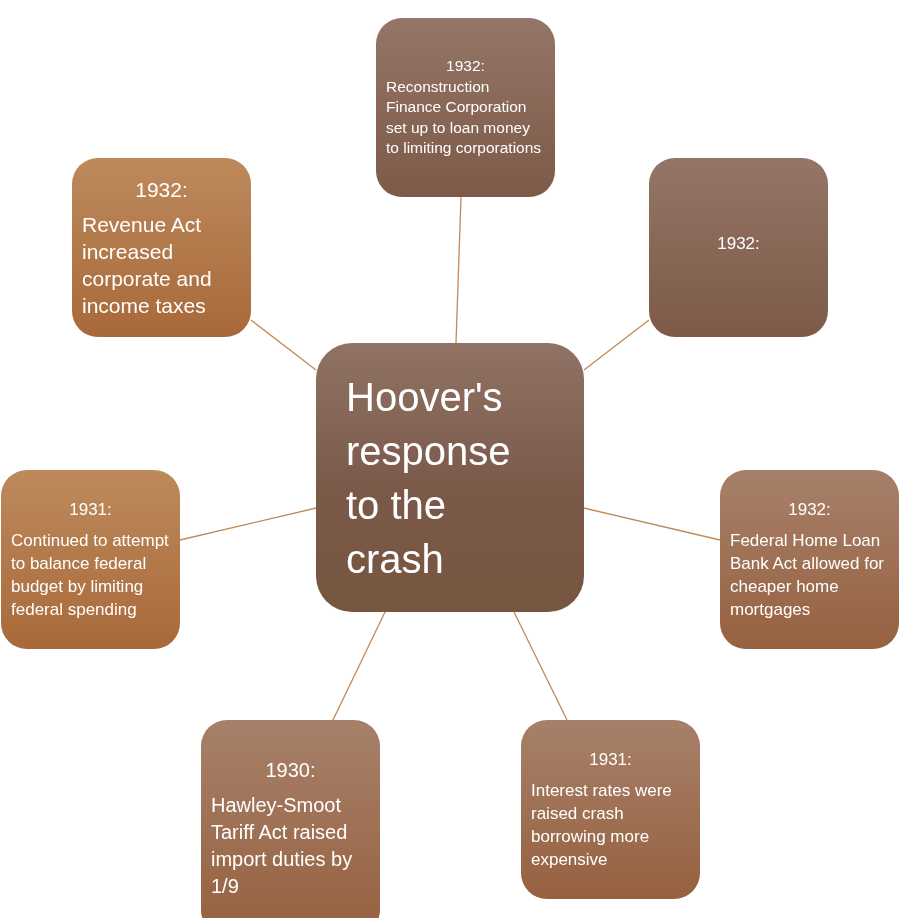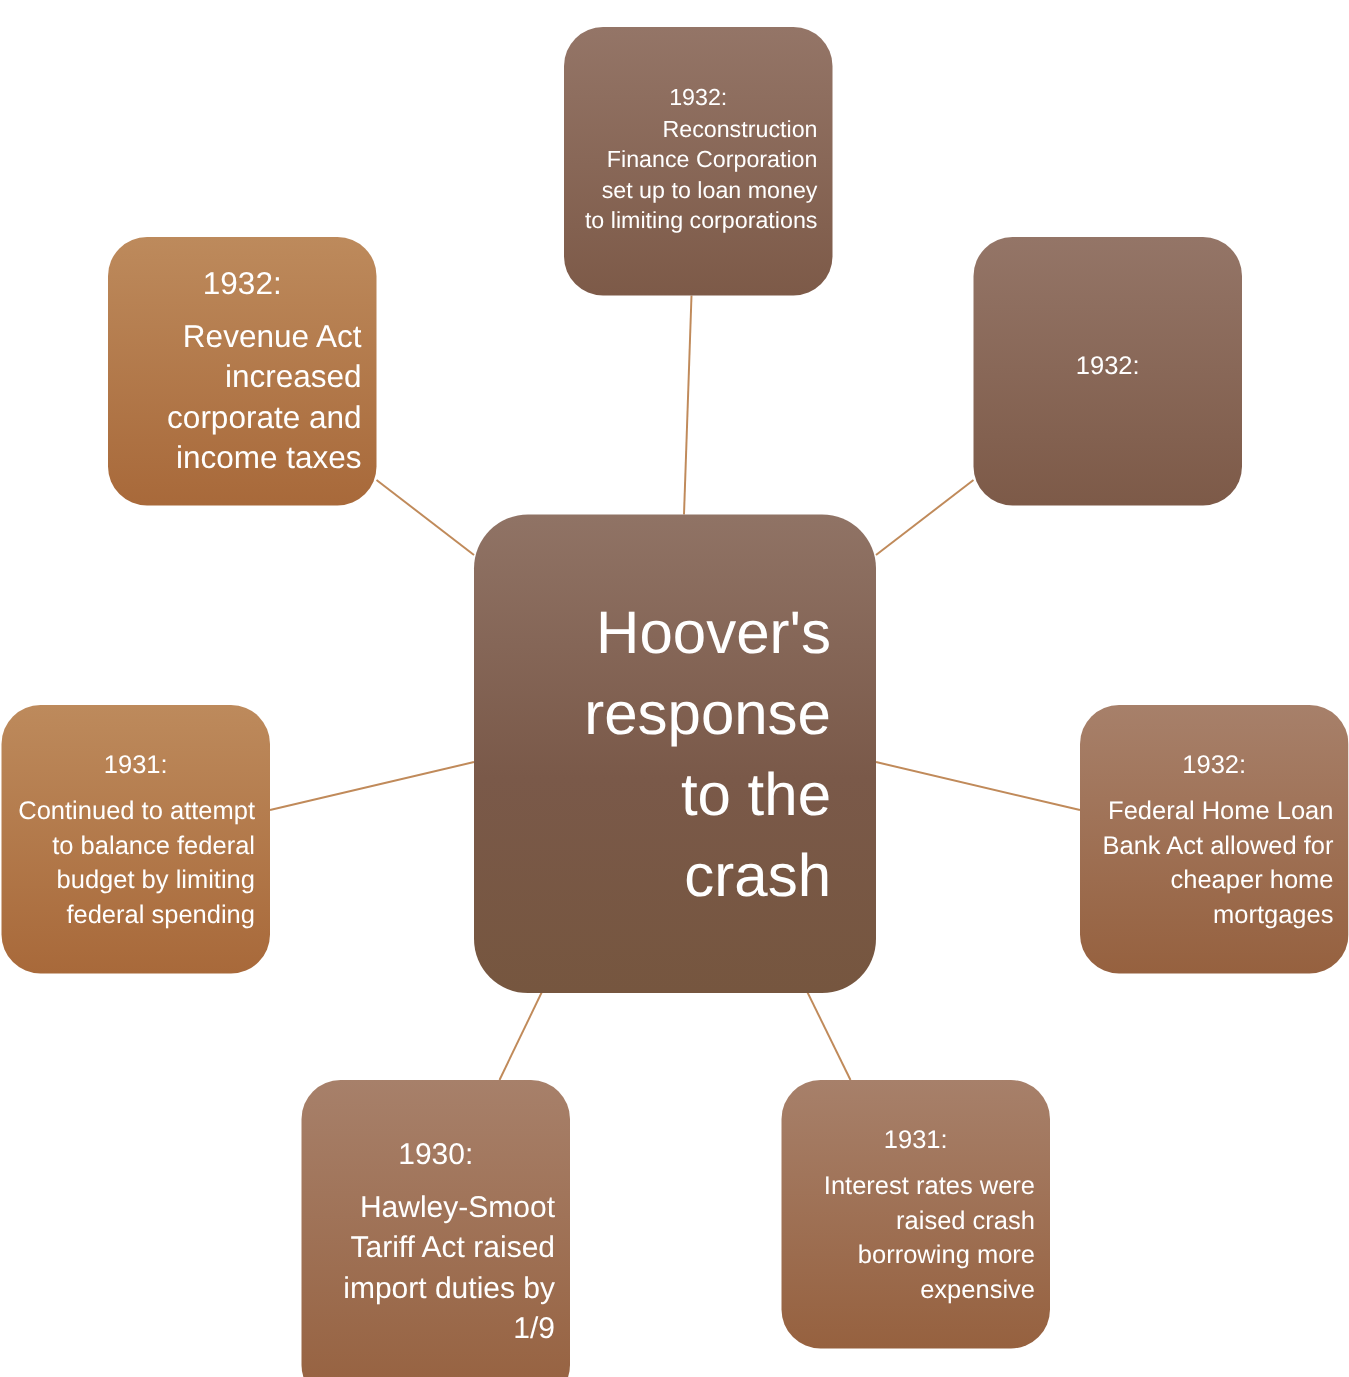--- a/index.html
+++ b/index.html
@@ -3,21 +3,21 @@
   <meta charset="utf-8">
   <style>
     html, body { margin: 0; padding: 0; background: #ffffff; }
     body { width: 899px; height: 918px; position: relative; overflow: hidden;
            font-family: "Liberation Sans", "DejaVu Sans", sans-serif; }
     #connectors { position: absolute; left: 0; top: 0; width: 899px; height: 918px; }
     .node {
       position: absolute; box-sizing: border-box;
       border-radius: 26px; color: #ffffff;
       display: flex; flex-direction: column; align-items: center; justify-content: center;
-      text-align: right; padding: 8px 10px;
+      text-align: left; padding: 8px 10px;
     }
     .node .yr { display: block; }
     .node .tx { display: block; }
     .dark { background: linear-gradient(to bottom, #947567 0%, #7d5a48 100%); }
     .amber { background: linear-gradient(to bottom, #bd8a5c 0%, #a8693a 100%); }
     .mid { background: linear-gradient(to bottom, #a7806a 0%, #96613f 100%); }
 
     #n-top { left: 376px; top: 18px; width: 179px; height: 179px; font-size: 15.5px; line-height: 20.5px; }
     #n-top .yr { margin-bottom: 0; }
     #n-tr { left: 649px; top: 158px; width: 179px; height: 179px; font-size: 17px; line-height: 23px; }
@@ -26,21 +26,21 @@
     #n-tl .yr { margin-bottom: 8px; }
     #n-l { left: 1px; top: 470px; width: 179px; height: 179px; font-size: 17px; line-height: 23px; }
     #n-l .yr { margin-bottom: 8px; }
     #n-r { left: 720px; top: 470px; width: 179px; height: 179px; font-size: 17px; line-height: 23px; }
     #n-r .yr { margin-bottom: 8px; }
     #n-bl { left: 201px; top: 720px; width: 179px; height: 216px; font-size: 20px; line-height: 27px; }
     #n-bl .yr { margin-bottom: 8px; }
     #n-br { left: 521px; top: 720px; width: 179px; height: 179px; font-size: 17px; line-height: 23px; }
     #n-br .yr { margin-bottom: 8px; }
 
-    #n-center { left: 316px; top: 343px; width: 268px; height: 319px; border-radius: 36px;
+    #n-center { left: 316px; top: 343px; width: 268px; height: 269px; border-radius: 36px;
                 font-size: 40px; line-height: 54px; padding: 10px 30px; }
     .center-bg { background: linear-gradient(to bottom, #907365 0%, #7a5949 55%, #76563f 100%); }
   </style>
 </head>
 <body>
 
 <svg id="connectors" xmlns="http://www.w3.org/2000/svg">
   <line x1="456" y1="343" x2="461" y2="197" stroke="#c08a5a" stroke-width="1.3"></line>
   <line x1="584" y1="370" x2="649" y2="320" stroke="#c08a5a" stroke-width="1.3"></line>
   <line x1="584" y1="508" x2="720" y2="540" stroke="#c08a5a" stroke-width="1.3"></line>

